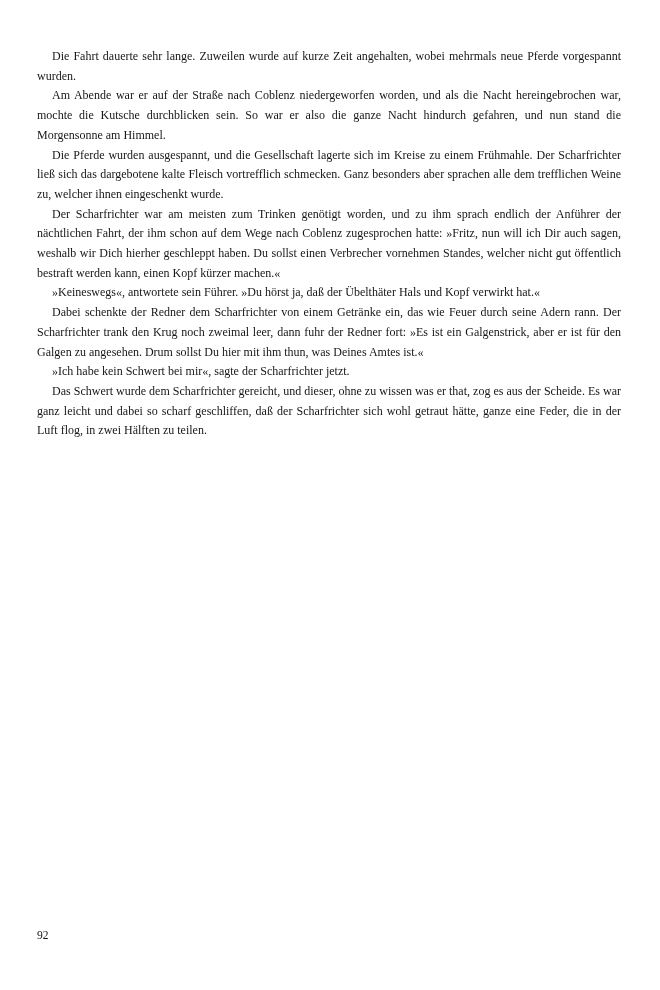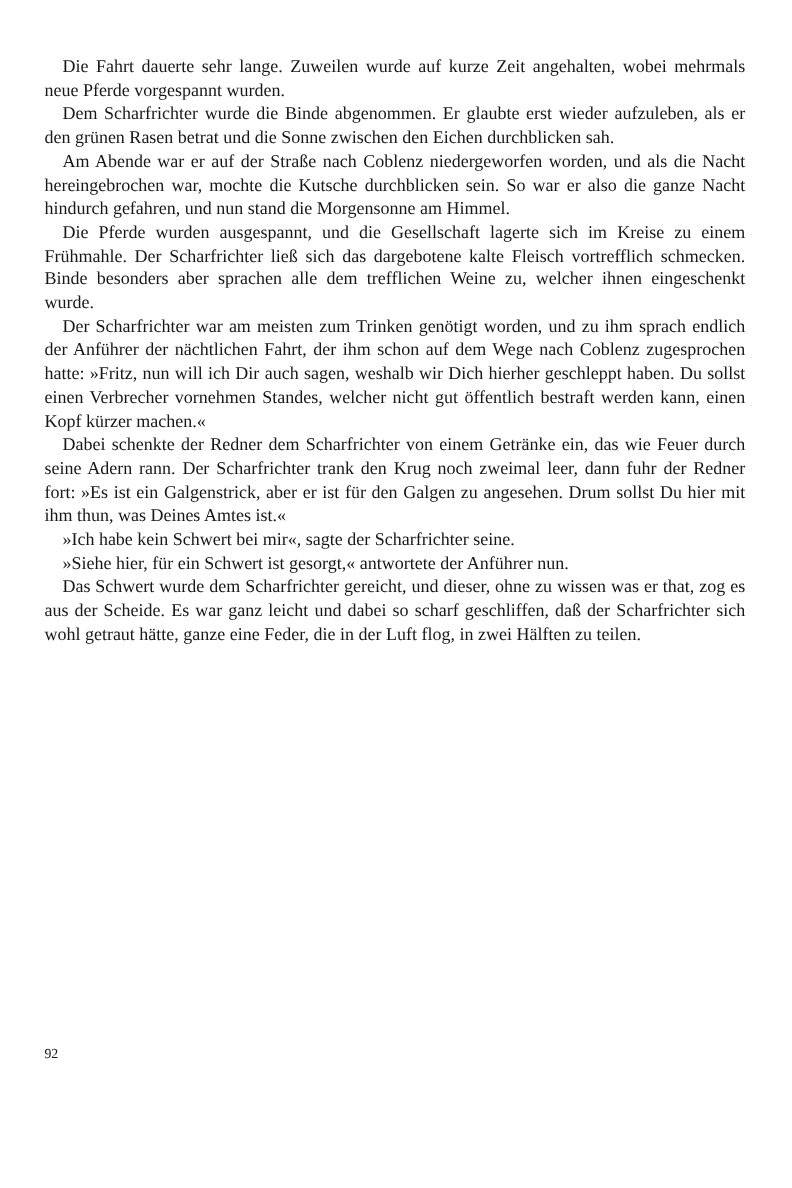--- a/index.html
+++ b/index.html
@@ -15,51 +15,50 @@
     overflow: hidden;
     box-sizing: border-box;
   }
   .text-block {
     position: absolute;
     left: 37px;
     top: 47px;
     width: 584px;
     color: #161616;
     font-family: "Liberation Serif", "DejaVu Serif", serif;
-    font-size: 15px;
+    font-size: 12px;
     line-height: 19.7px;
   }
   .text-block p {
     margin: 0;
     padding: 0;
     text-indent: 15px;
     text-align: justify;
     text-justify: inter-word;
     hyphens: manual;
     -webkit-hyphens: manual;
   }
   .page-number {
     position: absolute;
     left: 37px;
-    top: 872px;
+    top: 928px;
     color: #161616;
     font-family: "Liberation Serif", "DejaVu Serif", serif;
     font-size: 11.5px;
     line-height: 14px;
   }
 </style>
 </head>
 <body>
 
 <div class="book-page">
   <div class="text-block">
     <p>Die Fahrt dauerte sehr lange. Zuweilen wurde auf kurze Zeit angehalten, wobei mehrmals neue Pferde vorgespannt wurden.</p>
-    <p>Dem Scharfrichter wurde die Binde abgenommen. Er glaubte erst wieder aufzuleben, als er den grünen Rasen betrat und die Sonne zwischen den Eichen durchblicken sah.</p>
     <p>Am Abende war er auf der Straße nach Coblenz niedergeworfen worden, und als die Nacht hereingebrochen war, mochte die Kutsche durchblicken sein. So war er also die ganze Nacht hindurch gefahren, und nun stand die Morgensonne am Himmel.</p>
-    <p>Die Pferde wurden ausgespannt, und die Gesellschaft lagerte sich im Kreise zu einem Frühmahle. Der Scharfrichter ließ sich das dargebotene kalte Fleisch vortrefflich schmecken. Binde besonders aber sprachen alle dem trefflichen Weine zu, welcher ihnen eingeschenkt wurde.</p>
+    <p>Die Pferde wurden ausgespannt, und die Gesellschaft lagerte sich im Kreise zu einem Frühmahle. Der Scharfrichter ließ sich das dargebotene kalte Fleisch vortrefflich schmecken. Ganz besonders aber sprachen alle dem trefflichen Weine zu, welcher ihnen eingeschenkt wurde.</p>
     <p>Der Scharfrichter war am meisten zum Trinken genötigt worden, und zu ihm sprach endlich der Anführer der nächtlichen Fahrt, der ihm schon auf dem Wege nach Coblenz zugesprochen hatte: »Fritz, nun will ich Dir auch sagen, weshalb wir Dich hierher geschleppt haben. Du sollst einen Verbrecher vornehmen Standes, welcher nicht gut öffentlich bestraft werden kann, einen Kopf kürzer machen.«</p>
+    <p>»Keineswegs«, antwortete sein Führer. »Du hörst ja, daß der Übelthäter Hals und Kopf verwirkt hat.«</p>
     <p>Dabei schenkte der Redner dem Scharfrichter von einem Getränke ein, das wie Feuer durch seine Adern rann. Der Scharfrichter trank den Krug noch zweimal leer, dann fuhr der Redner fort: »Es ist ein Galgenstrick, aber er ist für den Galgen zu angesehen. Drum sollst Du hier mit ihm thun, was Deines Amtes ist.«</p>
-    <p>»Ich habe kein Schwert bei mir«, sagte der Scharfrichter seine.</p>
-    <p>»Siehe hier, für ein Schwert ist gesorgt,« antwortete der Anführer nun.</p>
+    <p>»Ich habe kein Schwert bei mir«, sagte der Scharfrichter jetzt.</p>
     <p>Das Schwert wurde dem Scharfrichter gereicht, und dieser, ohne zu wissen was er that, zog es aus der Scheide. Es war ganz leicht und dabei so scharf geschliffen, daß der Scharfrichter sich wohl getraut hätte, ganze eine Feder, die in der Luft flog, in zwei Hälften zu teilen.</p>
   </div>
   <div class="page-number">92</div>
 </div>
 
 </body></html>

